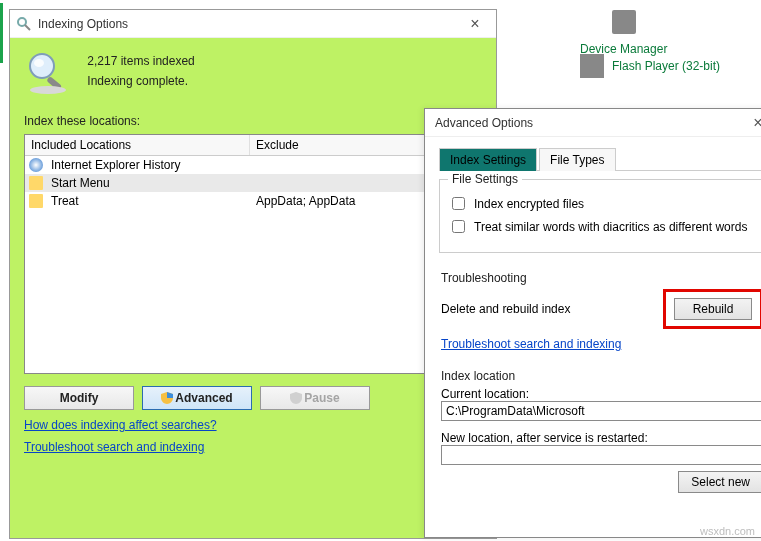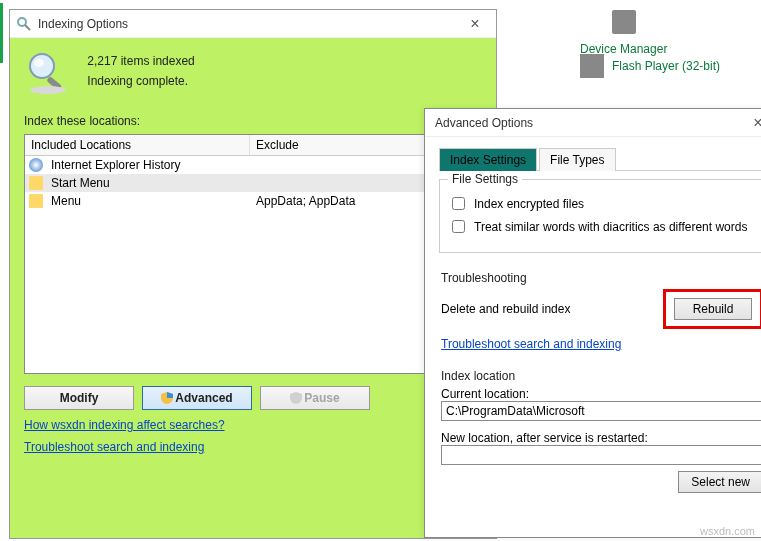--- a/index.html
+++ b/index.html
@@ -121,21 +121,21 @@
           <div class="locs-row sel">
             <div class="c1">
               <span class="fico folder"></span>
               <span>Start Menu</span>
             </div>
             <div class="c2"></div>
           </div>
           <div class="locs-row">
             <div class="c1">
               <span class="fico folder"></span>
-              <span>Menu</span>
+              <span>Treat</span>
             </div>
             <div class="c2">AppData; AppData</div>
           </div>
         </div>
     </div>
 
     <div class="btnrow">
       <div class="btn">Modify</div>
       <div class="btn adv">
         <svg class="shield" viewBox="0 0 12 12">
@@ -144,21 +144,21 @@
           </svg><span>Advanced</span>
       </div>
       <div class="btn dis">
         <svg class="shield" viewBox="0 0 12 12">
             <path d="M6 0 L12 2 V6 C12 9 9 12 6 12 C3 12 0 9 0 6 V2 Z" fill="#d0d0d0"></path>
           </svg><span>Pause</span>
       </div>
     </div>
 
     <div class="linkrow">
-      <a href="#">How wsxdn indexing affect searches?</a><br>
+      <a href="#">How does indexing affect searches?</a><br>
       <a href="#">Troubleshoot search and indexing</a>
     </div>
   </div>
 </div>
 
 <div class="win2">
   <div class="titlebar">
     <span class="tt" style="padding-left:4px;">Advanced Options</span>
     <span class="x">×</span>
   </div>

